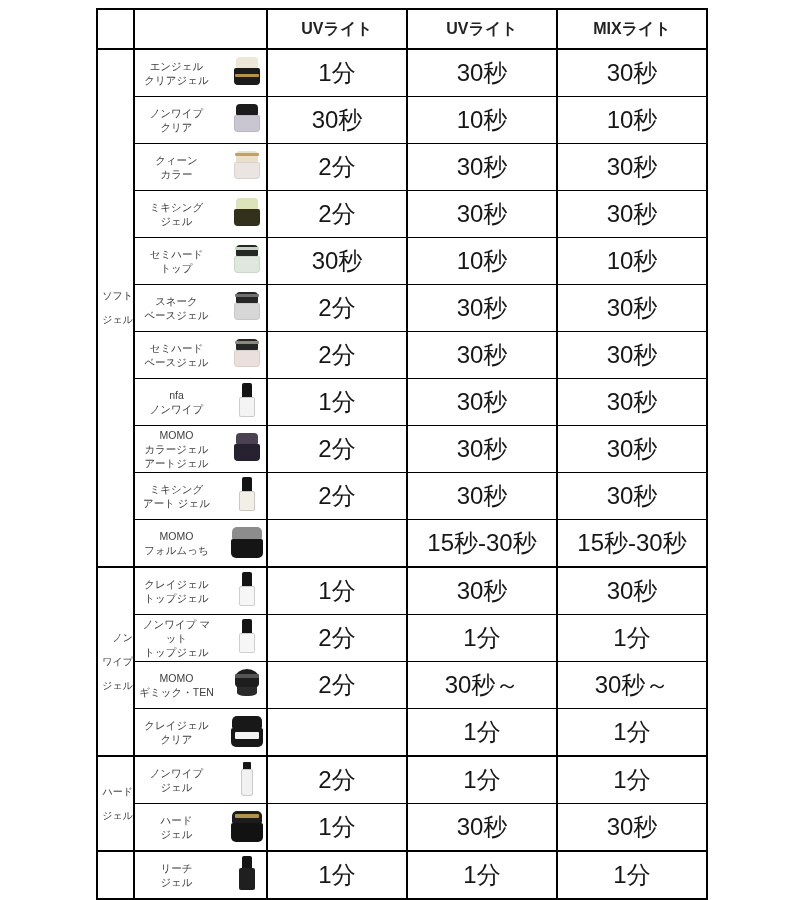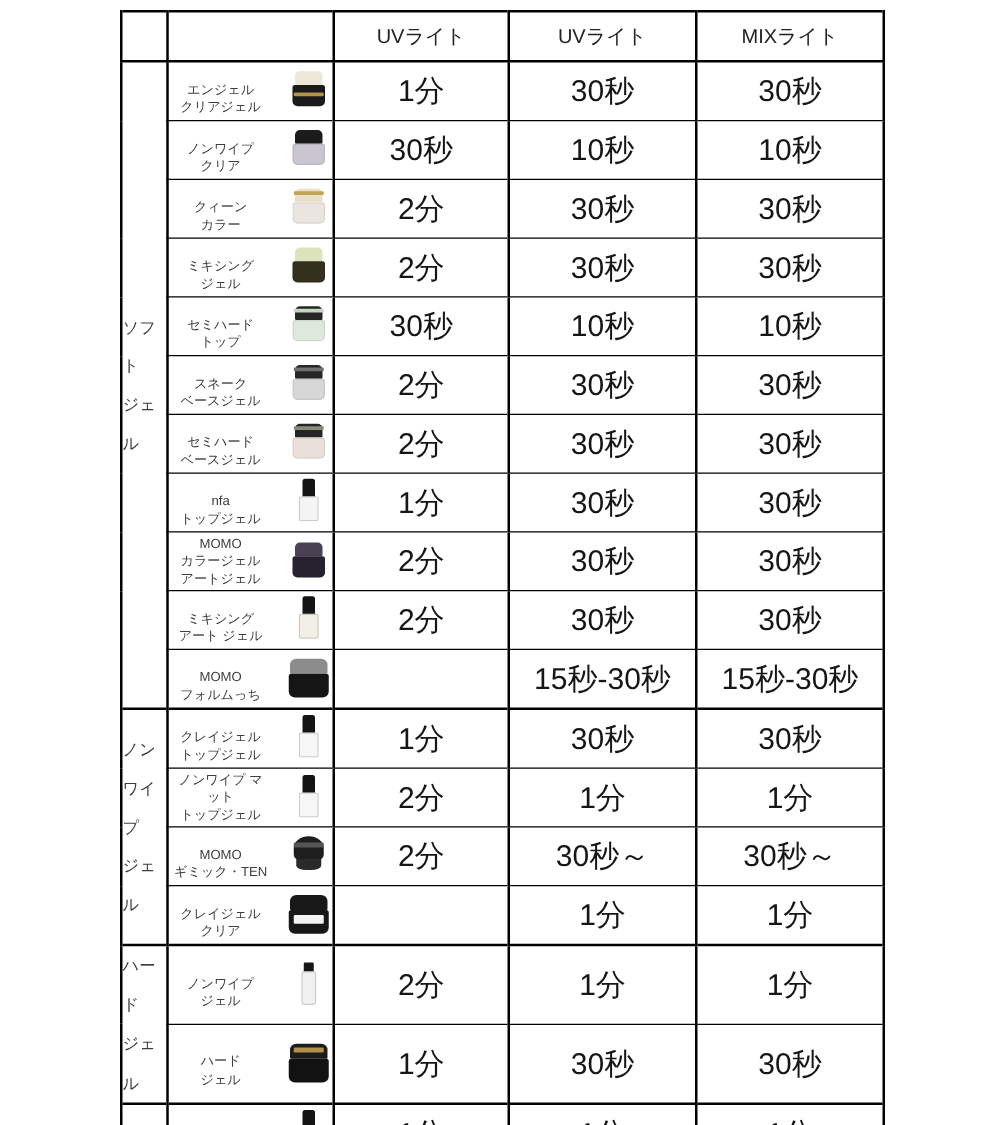--- a/index.html
+++ b/index.html
@@ -18,32 +18,32 @@
     border:1px solid #000;
     border-left-width:2px;
     border-right-width:2px;
     padding:0;
     background:#fff;
     overflow:hidden;
   }
   thead th{
     height:38px;
     font-size:16px;
-    font-weight:400;
+    font-weight:700;
     border-bottom-width:2px;
     color:#222;
   }
   tbody td{height:44px;}
   tr.group-start td{border-top-width:2px;}
   .gcell{
-    font-size:13px;color:#3d3d3d;text-align:left;
+    font-size:10px;color:#3d3d3d;text-align:right;
     white-space:pre-line;line-height:2.4;vertical-align:middle;
   }
   .pcell{padding:1px 3px;}
-  .pwrap{display:flex;align-items:flex-end;justify-content:center;gap:16px;}
+  .pwrap{display:flex;align-items:center;justify-content:center;gap:16px;}
   .pname{
     flex:1;font-size:10.5px;color:#3d3d3d;text-align:center;
     white-space:pre-line;line-height:1.35;
   }
   .val{font-size:24px;text-align:center;color:#161616;}
   
   .thumb{position:relative;flex:none;width:32px;height:40px;}
   .thumb i{position:absolute;display:block;}
   .thumb .band{left:4px;right:4px;border-radius:1px;}
   .ic-jar .lid{top:4px;left:5px;right:5px;height:11px;border-radius:4px 4px 1px 1px;}
@@ -189,21 +189,21 @@
       </div>
     </td>
     <td class="val uv">2分</td>
     <td class="val led">30秒</td>
     <td class="val mix">30秒</td>
   </tr>
       <tr>
     <td class="pcell">
       <div class="pwrap">
         <span class="pname">nfa
-トップジェル</span>
+ノンワイプ</span>
         <span class="thumb ic-bottle">
               <i class="lid" style="background: rgb(20, 20, 20);"></i>
               <i class="bd" style="background: rgb(244, 244, 244);"></i>
             </span>
       </div>
     </td>
     <td class="val uv">1分</td>
     <td class="val led">30秒</td>
     <td class="val mix">30秒</td>
   </tr>

